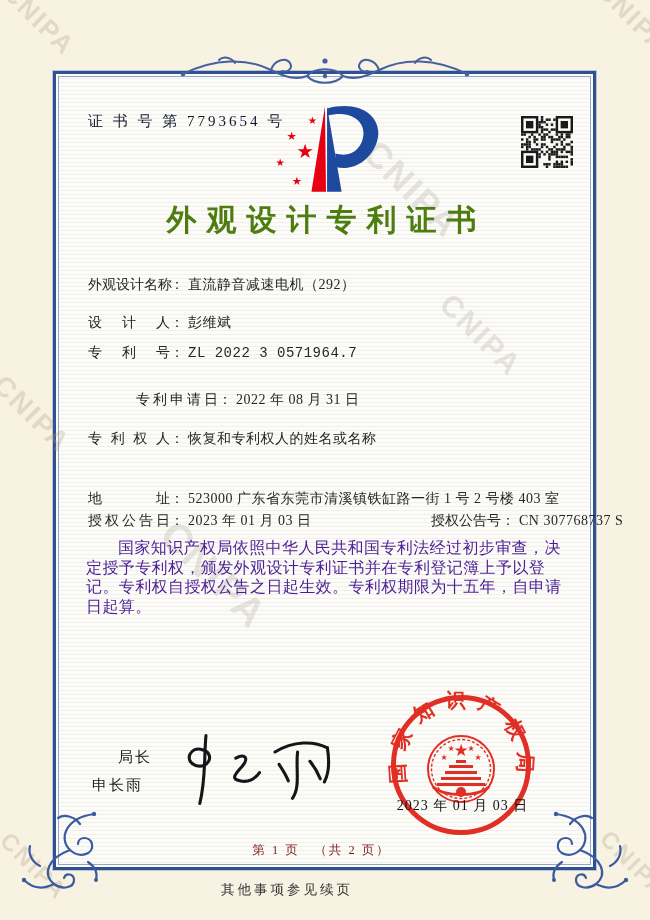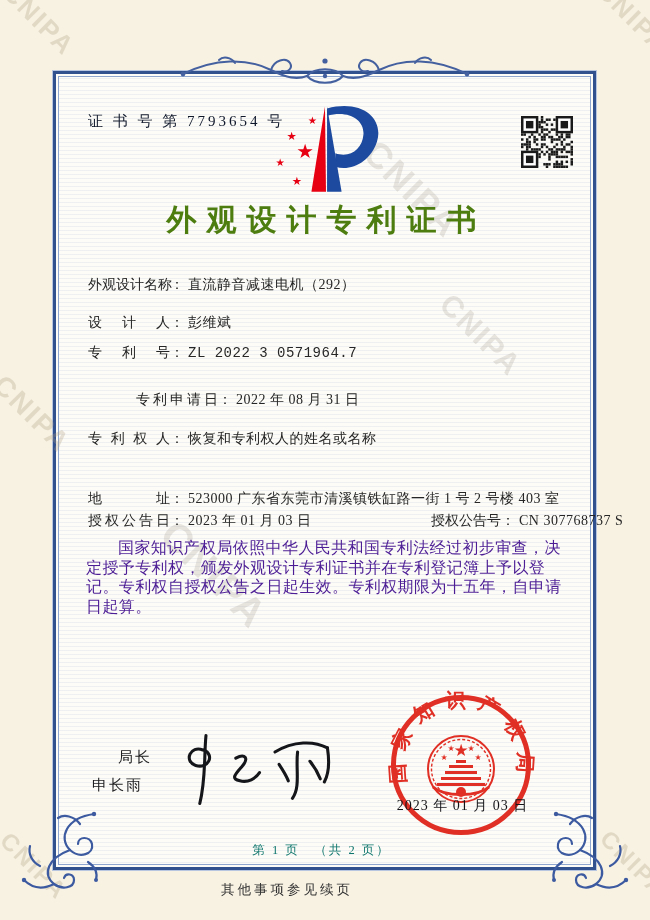--- a/index.html
+++ b/index.html
@@ -55,21 +55,21 @@
   }
   .sig{position:absolute;left:172px;top:726px;}
   .sealwrap{position:absolute;left:386px;top:690px;width:150px;height:150px;}
   .sealwrap svg{mix-blend-mode:multiply;opacity:0.95;}
   .sealdate{
     position:absolute;left:390px;top:797px;width:145px;text-align:center;
     font-size:14px;color:#141418;letter-spacing:1px;z-index:6;
   }
   .pageinfo{
     position:absolute;left:53px;top:842px;width:537px;text-align:center;
-    font-size:12.5px;color:#0f766e;letter-spacing:2px;
+    font-size:12.5px;color:#7f1d1d;letter-spacing:2px;
   }
   .footnote{
     position:absolute;left:0;top:881px;width:574px;text-align:center;
     font-size:13.5px;color:#333;letter-spacing:3px;
   }
 </style>
 </head>
 <body>
 
 <div class="page">

